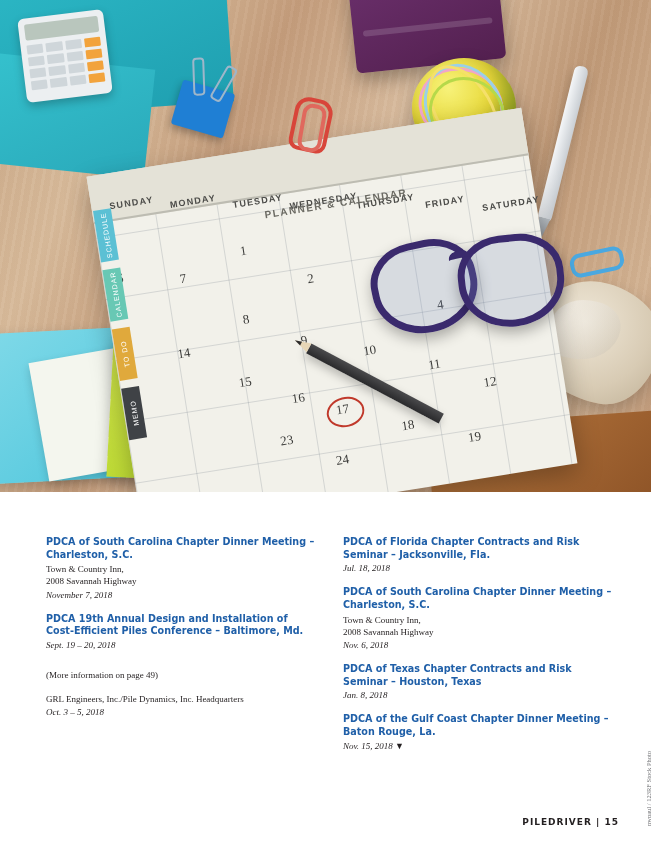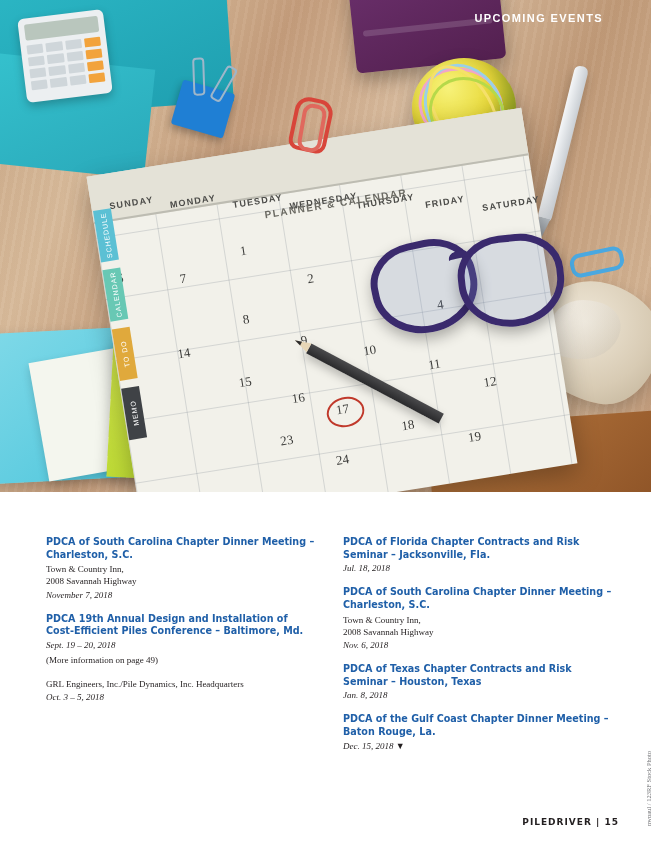--- a/index.html
+++ b/index.html
@@ -427,40 +427,39 @@
   <div class="clip-blue-small"></div>
 
   <div class="glasses">
     <div class="lens l"></div>
     <div class="lens r"></div>
     <div class="bridge"></div>
   </div>
 
   <div class="pencil"></div>
 
-  <div class="upcoming">UPCOMING EVENTS</div>
 </div>
 
 <div class="titlebar">
   
   
 </div>
 
 <div class="columns">
 
   <div class="col">
     <div class="event">
       <div class="name">PDCA of South Carolina Chapter Dinner Meeting – Charleston, S.C.</div>
       <div class="venue">Town &amp; Country Inn,<br>2008 Savannah Highway</div>
       <div class="date">November 7, 2018</div>
     </div>
     <div class="event">
       <div class="name">PDCA 19th Annual Design and Installation of Cost-Efficient Piles Conference – Baltimore, Md.</div>
       <div class="date">Sept. 19 – 20, 2018</div>
-      <div class="note" style="margin-top:5px;">(More information on page 49)</div>
+      <div class="note" style="margin-top:20px;">(More information on page 49)</div>
     </div>
     <div class="event">
       <div class="venue">GRL Engineers, Inc./Pile Dynamics, Inc. Headquarters</div>
       <div class="date">Oct. 3 – 5, 2018</div>
     </div>
   </div>
 
   <div class="col">
     <div class="event">
       <div class="name">PDCA of Florida Chapter Contracts and Risk Seminar – Jacksonville, Fla.</div>
@@ -470,20 +469,20 @@
       <div class="name">PDCA of South Carolina Chapter Dinner Meeting – Charleston, S.C.</div>
       <div class="venue">Town &amp; Country Inn,<br>2008 Savannah Highway</div>
       <div class="date">Nov. 6, 2018</div>
     </div>
     <div class="event">
       <div class="name">PDCA of Texas Chapter Contracts and Risk Seminar – Houston, Texas</div>
       <div class="date">Jan. 8, 2018</div>
     </div>
     <div class="event">
       <div class="name">PDCA of the Gulf Coast Chapter Dinner Meeting – Baton Rouge, La.</div>
-      <div class="date">Dec. 15, 2018 ▼</div>
+      <div class="date">Nov. 15, 2018 ▼</div>
     </div>
   </div>
 
 </div>
 
 <div class="credit">nwpaul / 123RF Stock Photo</div>
 <div class="footer">PILEDRIVER | 15</div>
 
 </body></html>

